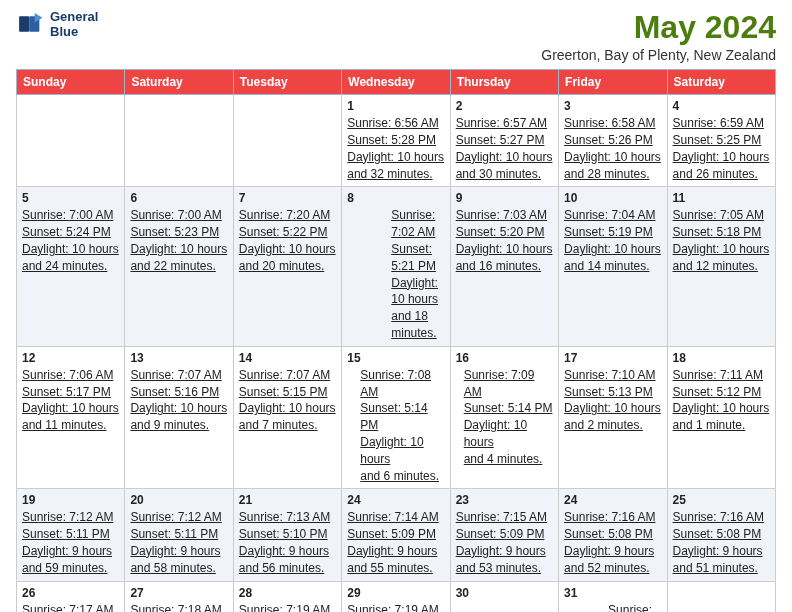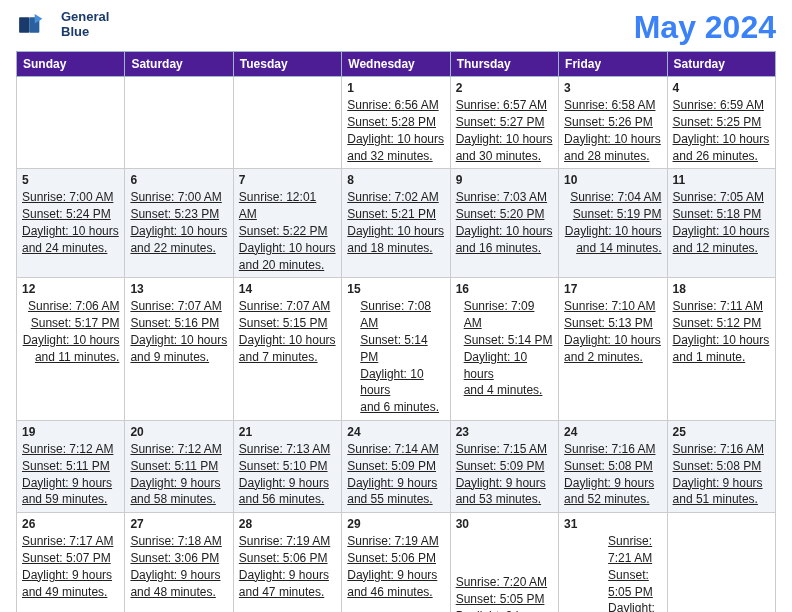--- a/index.html
+++ b/index.html
@@ -17,54 +17,53 @@
       padding: 10px 16px 10px 16px;
     }
     .header {
       display: flex;
       align-items: flex-start;
       justify-content: space-between;
       margin-bottom: 4px;
     }
     .logo {
       display: flex;
-      align-items: center;
-      gap: 17px;
+      gap: 6px;
     }
     .logo-text {
       font-size: 13px;
       font-weight: bold;
       color: #1a3a6b;
       line-height: 1.15;
     }
     .logo-icon {
       width: 28px;
       height: 28px;
     }
     .title-block {
       text-align: right;
     }
     .main-title {
       font-size: 32px;
       font-weight: bold;
-      color: #3b82f6;
+      color: #4d7c0f;
       line-height: 1.1;
     }
     .subtitle {
       font-size: 14px;
       color: #333;
       margin-top: 2px;
     }
     .calendar {
       width: 100%;
       border-collapse: collapse;
       margin-top: 6px;
     }
     .calendar th {
-      background: #4c1d95;
+      background: #ef4444;
       color: #fff;
       font-size: 12px;
       font-weight: bold;
       padding: 5px 6px;
       text-align: left;
       border: 1px solid #a0b4cc;
     }
     .calendar td {
       vertical-align: top;
       border: 1px solid #ccc;
@@ -112,20 +111,21 @@
 
         <polygon points="24,4 34,10 24,16" fill="#4a90d9"></polygon>
       </svg>
       <div class="logo-text">
         <div>General</div>
         <div>Blue</div>
       </div>
     </div>
     <div class="title-block">
       <div class="main-title">May 2024</div>
+      <div class="subtitle">Greerton, Bay of Plenty, New Zealand</div>
     </div>
   </div>
 
   <table class="calendar">
     <thead>
       <tr>
       <th>Sunday</th>
           <th>Saturday</th>
           <th>Tuesday</th>
           <th>Wednesday</th>
@@ -178,58 +178,58 @@
           </td>
           <td>
             <span class="day-num">6</span>
             <div class="day-info" style="white-space: pre-line;">Sunrise: 7:00 AM
 Sunset: 5:23 PM
 Daylight: 10 hours
 and 22 minutes.</div>
           </td>
           <td>
             <span class="day-num">7</span>
-            <div class="day-info" style="white-space: pre-line;">Sunrise: 12:01 AM
+            <div class="day-info" style="white-space: pre-line;">Sunrise: 7:20 AM
 Sunset: 5:22 PM
 Daylight: 10 hours
 and 20 minutes.</div>
           </td>
           <td>
             <span class="day-num">8</span>
-            <div class="day-info" style="white-space: pre-line;">Sunrise: 7:02 AM
+            <div class="day-info" style="white-space: pre-line; margin-left: 44px;">Sunrise: 7:02 AM
 Sunset: 5:21 PM
 Daylight: 10 hours
 and 18 minutes.</div>
           </td>
           <td>
             <span class="day-num">9</span>
             <div class="day-info" style="white-space: pre-line;">Sunrise: 7:03 AM
 Sunset: 5:20 PM
 Daylight: 10 hours
 and 16 minutes.</div>
           </td>
           <td>
             <span class="day-num">10</span>
-            <div class="day-info" style="white-space: pre-line; text-align: right;">Sunrise: 7:04 AM
+            <div class="day-info" style="white-space: pre-line;">Sunrise: 7:04 AM
 Sunset: 5:19 PM
 Daylight: 10 hours
 and 14 minutes.</div>
           </td>
           <td>
             <span class="day-num">11</span>
             <div class="day-info" style="white-space: pre-line;">Sunrise: 7:05 AM
 Sunset: 5:18 PM
 Daylight: 10 hours
 and 12 minutes.</div>
           </td>
         </tr>
         <tr>
           <td>
             <span class="day-num">12</span>
-            <div class="day-info" style="white-space: pre-line; text-align: right;">Sunrise: 7:06 AM
+            <div class="day-info" style="white-space: pre-line;">Sunrise: 7:06 AM
 Sunset: 5:17 PM
 Daylight: 10 hours
 and 11 minutes.</div>
           </td>
           <td>
             <span class="day-num">13</span>
             <div class="day-info" style="white-space: pre-line;">Sunrise: 7:07 AM
 Sunset: 5:16 PM
 Daylight: 10 hours
 and 9 minutes.</div>

